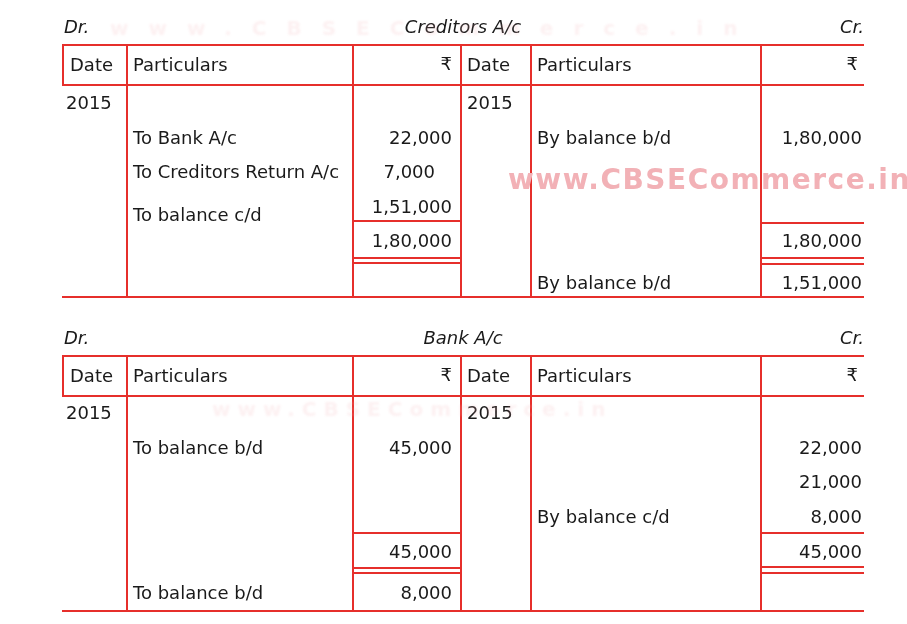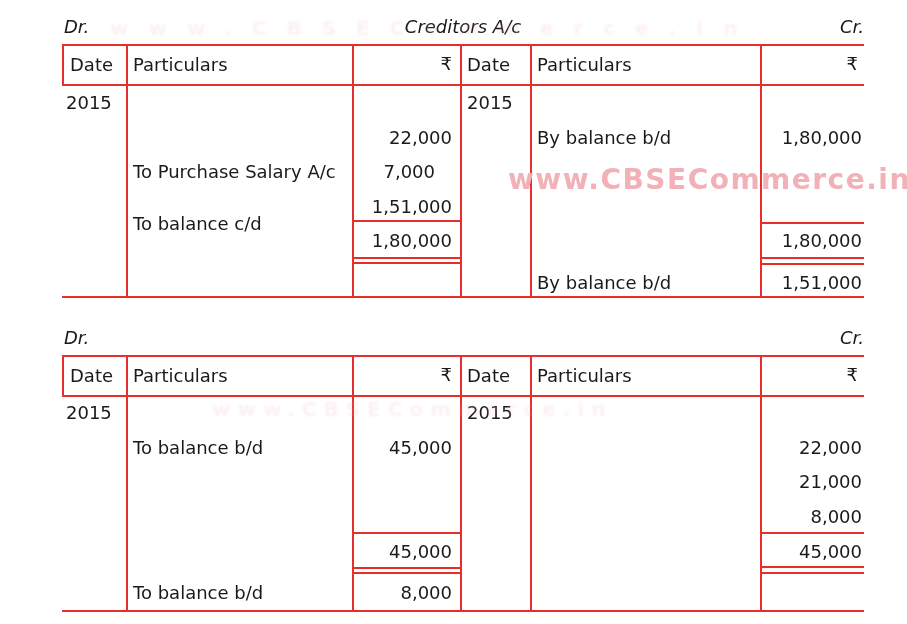--- a/index.html
+++ b/index.html
@@ -50,35 +50,37 @@
   <div class="line hl" style="left:760px; top:263px; width:104px;"></div>
 
   <span class="t" style="left:70px; top:54px;">Date</span>
   <span class="t" style="left:133px; top:54px;">Particulars</span>
   <span class="t ra" style="right:455px; top:53px;">₹</span>
   <span class="t" style="left:467px; top:54px;">Date</span>
   <span class="t" style="left:537px; top:54px;">Particulars</span>
   <span class="t ra" style="right:49px; top:53px;">₹</span>
 
   <span class="t" style="left:66px; top:92px;">2015</span>
+  <span class="t" style="left:133px; top:127px;">To Bank A/c</span>
   <span class="t ra" style="right:455px; top:127px;">22,000</span>
-  <span class="t" style="left:133px; top:161px;">To Purchase Salary A/c</span>
+  <span class="t" style="left:133px; top:161px;">To Creditors Return A/c</span>
   <span class="t ra" style="right:472px; top:161px;">7,000</span>
-  <span class="t" style="left:133px; top:213px;">To balance c/d</span>
+  <span class="t" style="left:133px; top:204px;">To balance c/d</span>
   <span class="t ra" style="right:455px; top:196px;">1,51,000</span>
   <span class="t ra" style="right:455px; top:230px;">1,80,000</span>
 
   <span class="t" style="left:467px; top:92px;">2015</span>
   <span class="t" style="left:537px; top:127px;">By balance b/d</span>
   <span class="t ra" style="right:45px; top:127px;">1,80,000</span>
   <span class="t ra" style="right:45px; top:230px;">1,80,000</span>
   <span class="t" style="left:537px; top:272px;">By balance b/d</span>
   <span class="t ra" style="right:45px; top:272px;">1,51,000</span>
 
   <span class="t it" style="left:64px; top:327px;">Dr.</span>
+  <span class="t it ctr" style="left:62px; top:327px; width:802px;">Bank A/c</span>
   <span class="t it ra" style="right:43px; top:327px;">Cr.</span>
 
   <div class="line hl" style="left:62px; top:355px; width:802px;"></div>
   <div class="line hl" style="left:62px; top:395px; width:802px;"></div>
   <div class="line hl" style="left:62px; top:610px; width:802px;"></div>
   <div class="line vl" style="left:62px; top:355px; height:42px;"></div>
   <div class="line vl" style="left:126px; top:355px; height:257px;"></div>
   <div class="line vl" style="left:352px; top:355px; height:257px;"></div>
   <div class="line vl" style="left:460px; top:355px; height:257px;"></div>
   <div class="line vl" style="left:530px; top:355px; height:257px;"></div>
@@ -102,20 +104,21 @@
   <span class="t" style="left:66px; top:402px;">2015</span>
   <span class="t" style="left:133px; top:437px;">To balance b/d</span>
   <span class="t ra" style="right:455px; top:437px;">45,000</span>
   <span class="t ra" style="right:455px; top:541px;">45,000</span>
   <span class="t" style="left:133px; top:582px;">To balance b/d</span>
   <span class="t ra" style="right:455px; top:582px;">8,000</span>
 
   <span class="t" style="left:467px; top:402px;">2015</span>
   <span class="t ra" style="right:45px; top:437px;">22,000</span>
   <span class="t ra" style="right:45px; top:471px;">21,000</span>
+  <span class="t" style="left:537px; top:506px;">By balance c/d</span>
   <span class="t ra" style="right:45px; top:506px;">8,000</span>
   <span class="t ra" style="right:45px; top:541px;">45,000</span>
 
   <span class="wm" style="left:508px; top:163px; font-size:28px; letter-spacing:1.5px;">www.CBSECommerce.in</span>
   <span class="wm wm-ghost" style="left:110px; top:16px; font-size:20px; letter-spacing:20px;">www.CBSECommerce.in</span>
   <span class="wm wm-faint wm-ghost" style="left:212px; top:397px; font-size:20px; letter-spacing:7px;">www.CBSECommerce.in</span>
 
 </div>
 
 </body></html>

